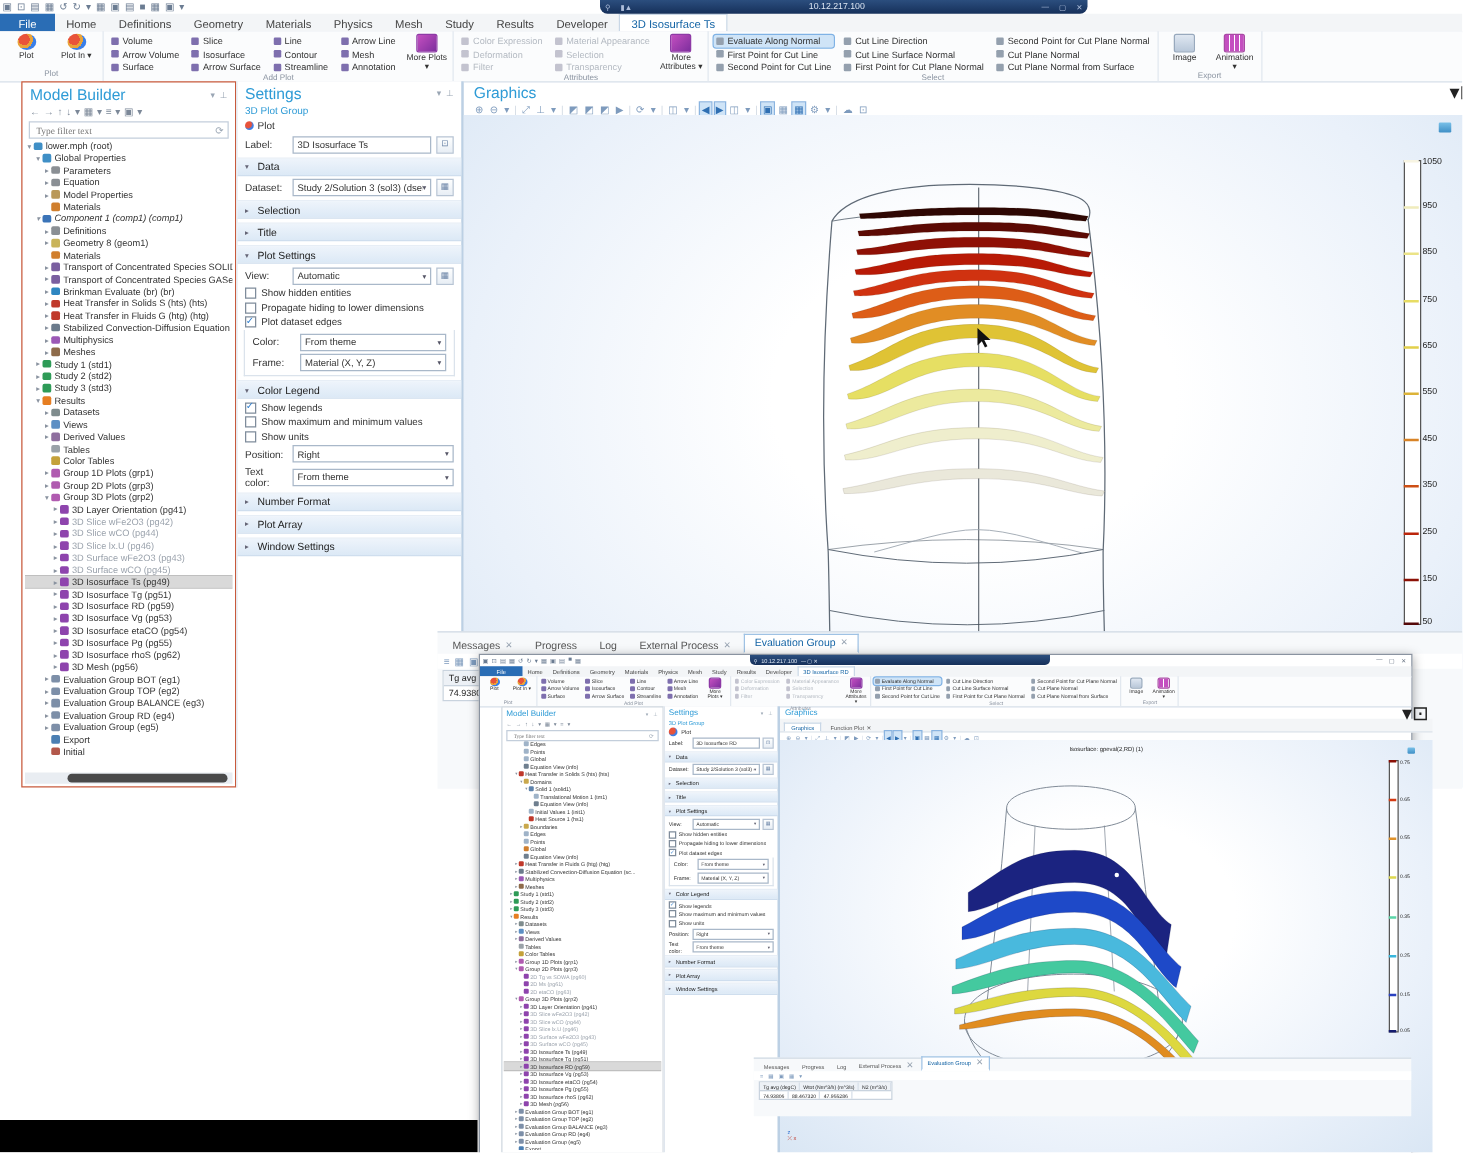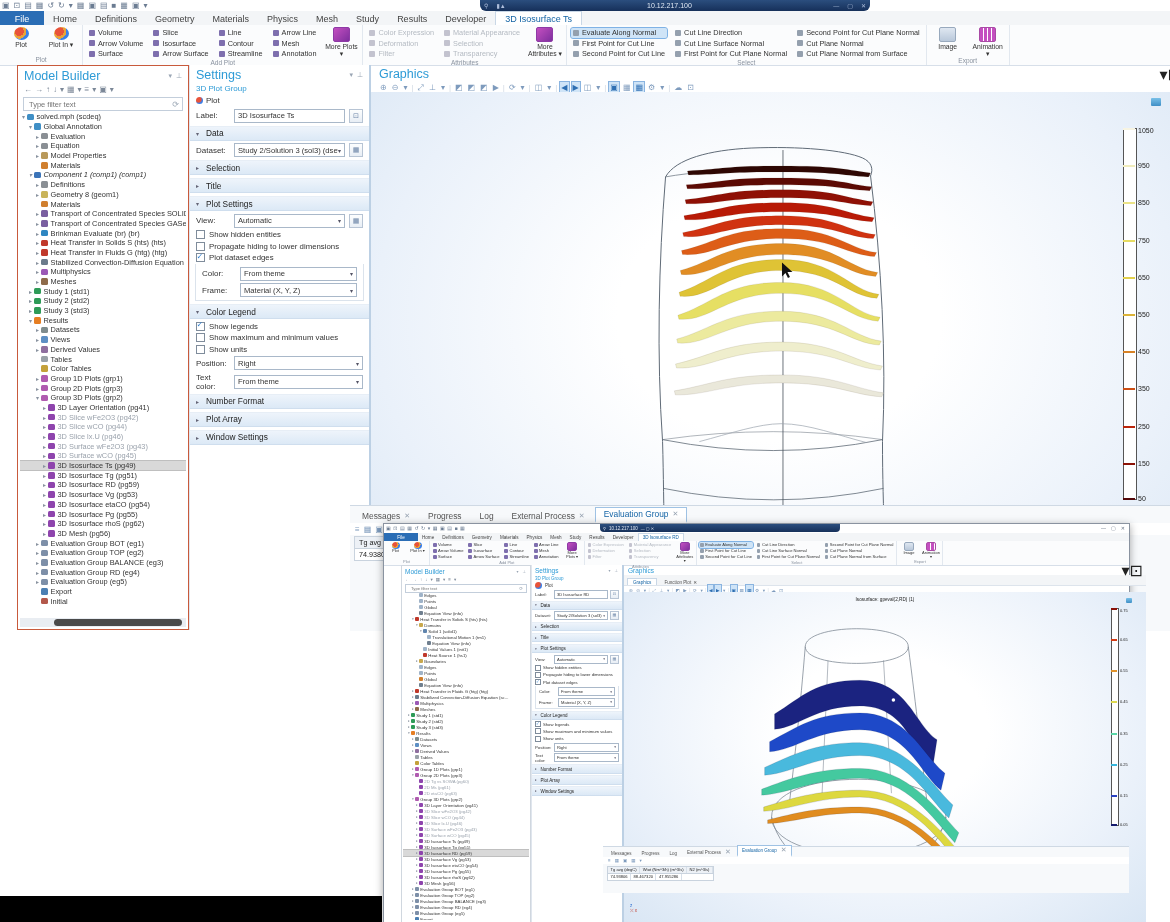--- a/index.html
+++ b/index.html
@@ -39,21 +39,21 @@
   .main{position:absolute;left:17px;top:65px;width:1170px;height:565px;display:flex;}
   .panel{background:#fff;position:relative;}
   .mb{width:170px;border:1px solid #c85a3c;}
   .st{width:179px;border-right:2px solid #bcd0e4;border-left:1px solid #e0e6ee;}
   .gfx{flex:1;position:relative;}
   .phead{height:15px;display:flex;align-items:center;padding:2px 4px 0 6px;}
   .phead .t{color:#2e9bd6;font-size:12.5px;flex:1;}
   .phead .hic{color:#9aa6b4;font-size:7px;padding:0 2px;}
   .ptool{height:12px;display:flex;align-items:center;gap:3px;padding:0 6px;color:#7c8898;font-size:8px;}
   .filter{margin:2px 5px;height:12px;border:1px solid #c3cedb;display:flex;align-items:center;padding:0 3px;}
-  .filter input{border:0;outline:0;flex:1;font-size:7.5px;color:#98a4b2;font-family:Liberation Sans, sans-serif;background:transparent;width:80%;}
+  .filter input{border:0;outline:0;flex:1;font-size:7.5px;color:#98a4b2;font-family:Liberation Serif, serif;background:transparent;width:80%;}
   .filter .rf{color:#9aa6b4;font-size:8px;}
   .tree{position:absolute;left:2px;right:2px;top:46px;bottom:14px;overflow:hidden;}
   .trow{display:flex;align-items:center;height:9.7px;font-size:7.4px;white-space:nowrap;color:#333;}
   .trow.sel{background:#d9d9d9;outline:1px solid #bfbfbf;}
   .trow.dim{color:#9aa2ac;}
   .tarr{width:7px;color:#8a93a0;font-size:6px;text-align:center;flex:none;}
   .tic{width:6.5px;height:6.5px;border-radius:1.5px;margin-right:3px;flex:none;}
   .mbscroll{position:absolute;left:2px;right:2px;bottom:2px;height:9px;background:#e9edf2;}
   .mbscroll .thumb{position:absolute;left:34px;width:128px;top:1px;bottom:1px;background:#4a4a4a;border-radius:4px;}
   
@@ -400,31 +400,31 @@
           <span class="gi">▾</span>
         </div>
         <div class="filter">
           <input placeholder="Type filter text" style="">
           <span class="rf">⟳</span>
         </div>
         <div class="tree">
           <div class="trow" style="padding-left: 0px;">
             <span class="tarr">▾</span>
             <span class="tic" style="background: rgb(63, 143, 198);"></span>
-            <span>solved.mph (scdeq)</span>
+            <span>lower.mph (root)</span>
           </div>
           <div class="trow" style="padding-left: 7px;">
             <span class="tarr">▾</span>
             <span class="tic" style="background: rgb(63, 143, 198);"></span>
-            <span>Global Annotation</span>
+            <span>Global Properties</span>
           </div>
           <div class="trow" style="padding-left: 14px;">
             <span class="tarr">▸</span>
             <span class="tic" style="background: rgb(138, 143, 148);"></span>
-            <span>Evaluation</span>
+            <span>Parameters</span>
           </div>
           <div class="trow" style="padding-left: 14px;">
             <span class="tarr">▸</span>
             <span class="tic" style="background: rgb(138, 143, 148);"></span>
             <span>Equation</span>
           </div>
           <div class="trow" style="padding-left: 14px;">
             <span class="tarr">▸</span>
             <span class="tic" style="background: rgb(185, 153, 90);"></span>
             <span>Model Properties</span>

